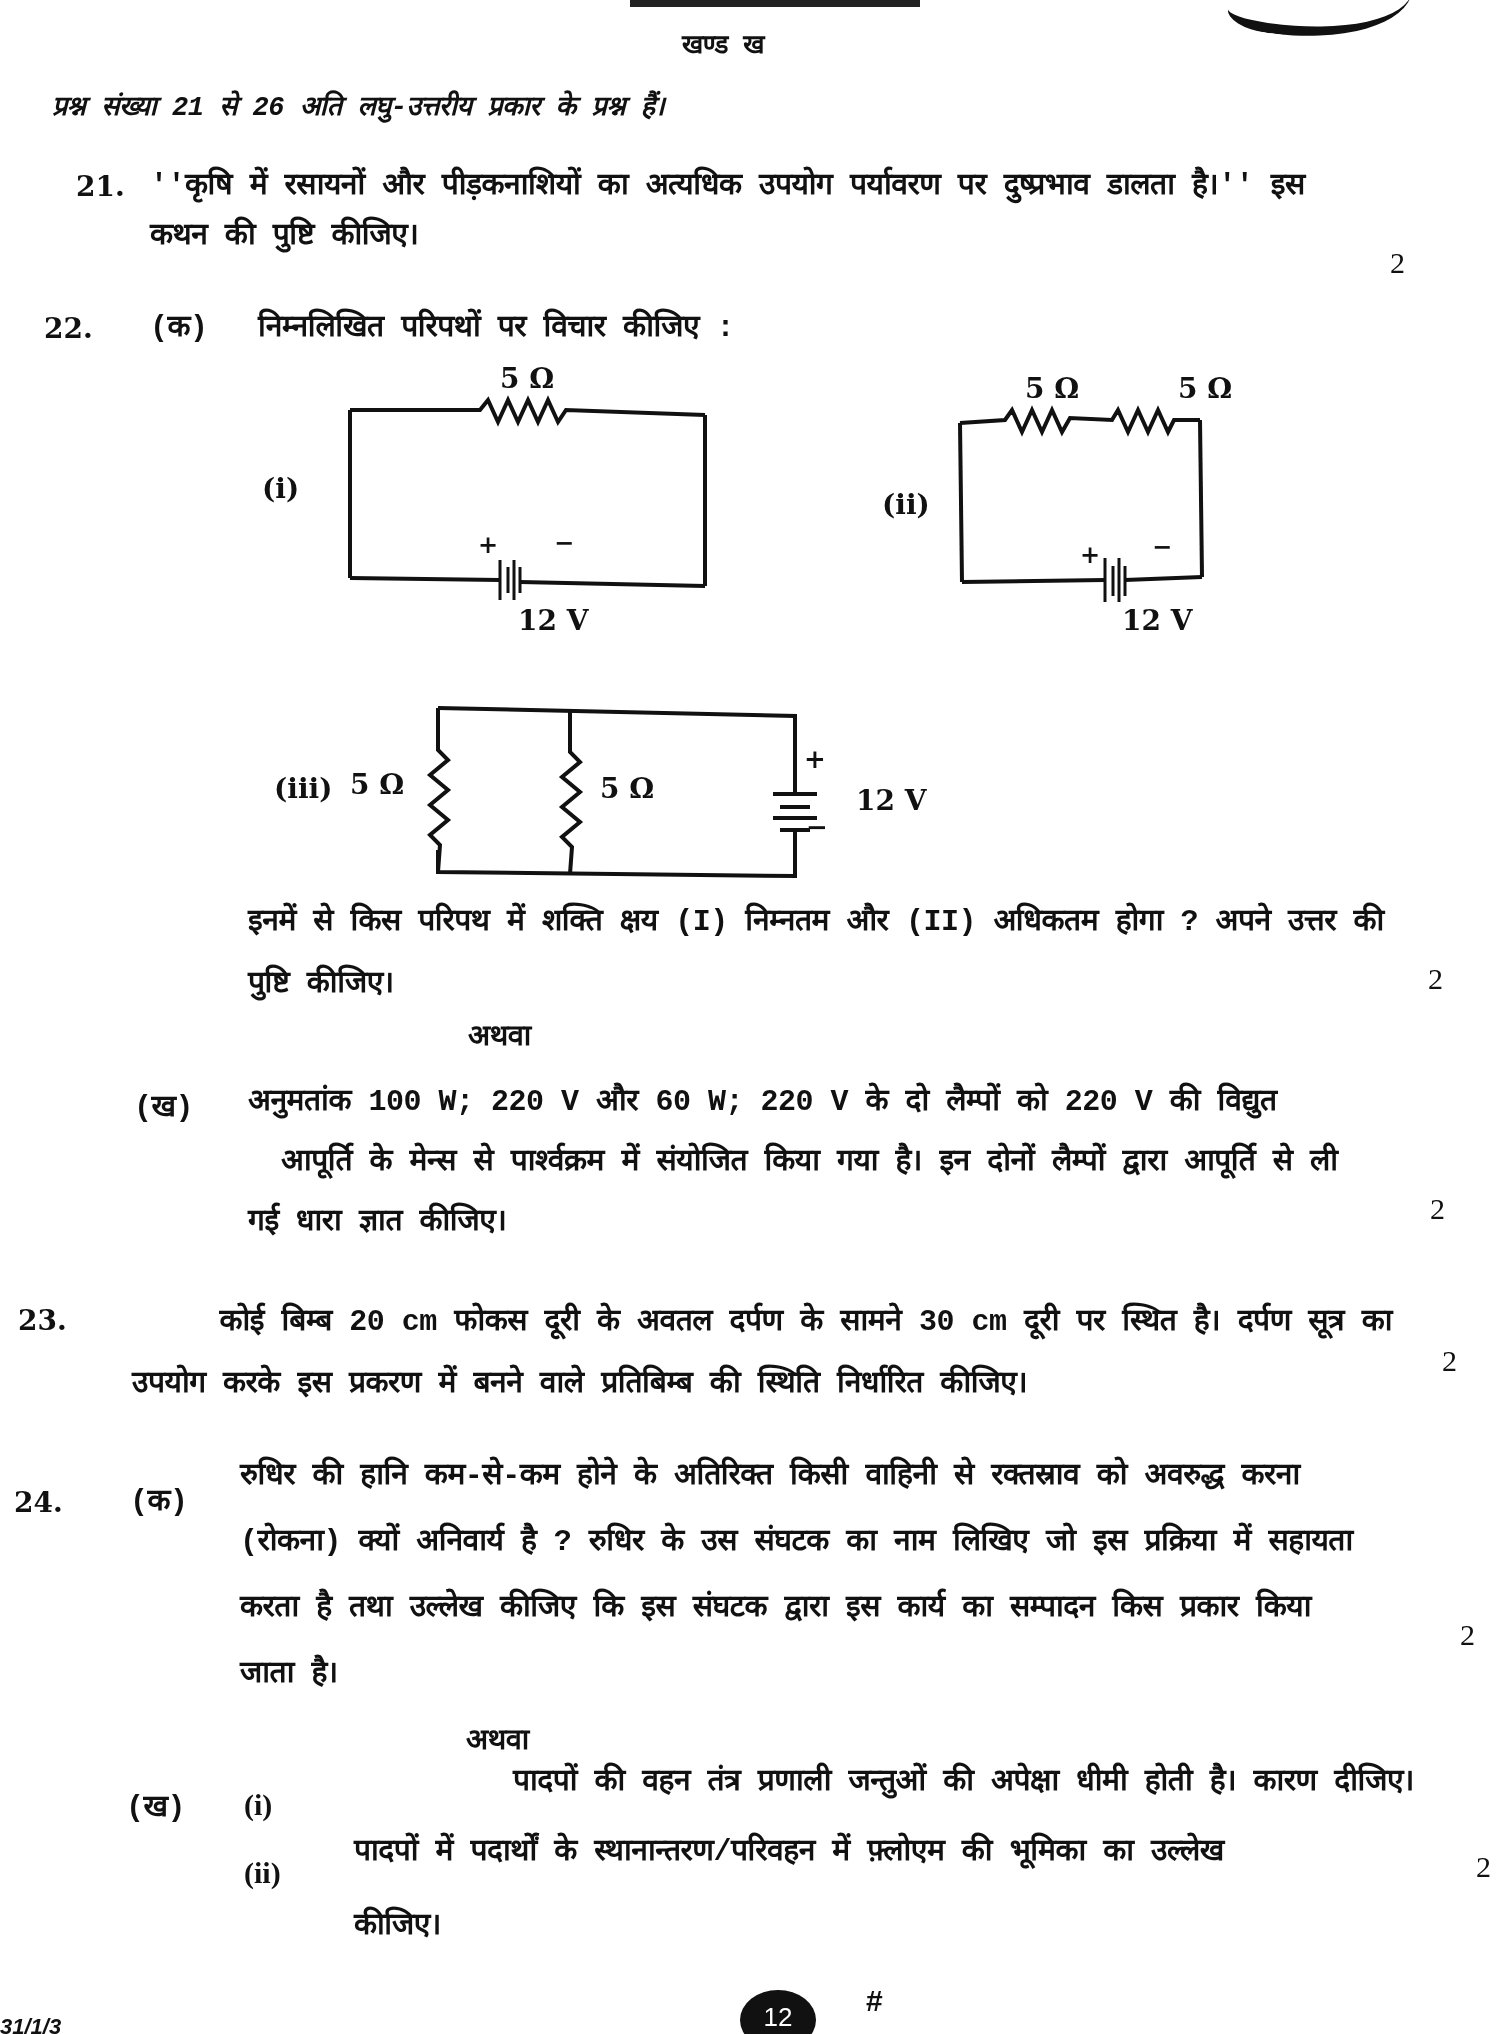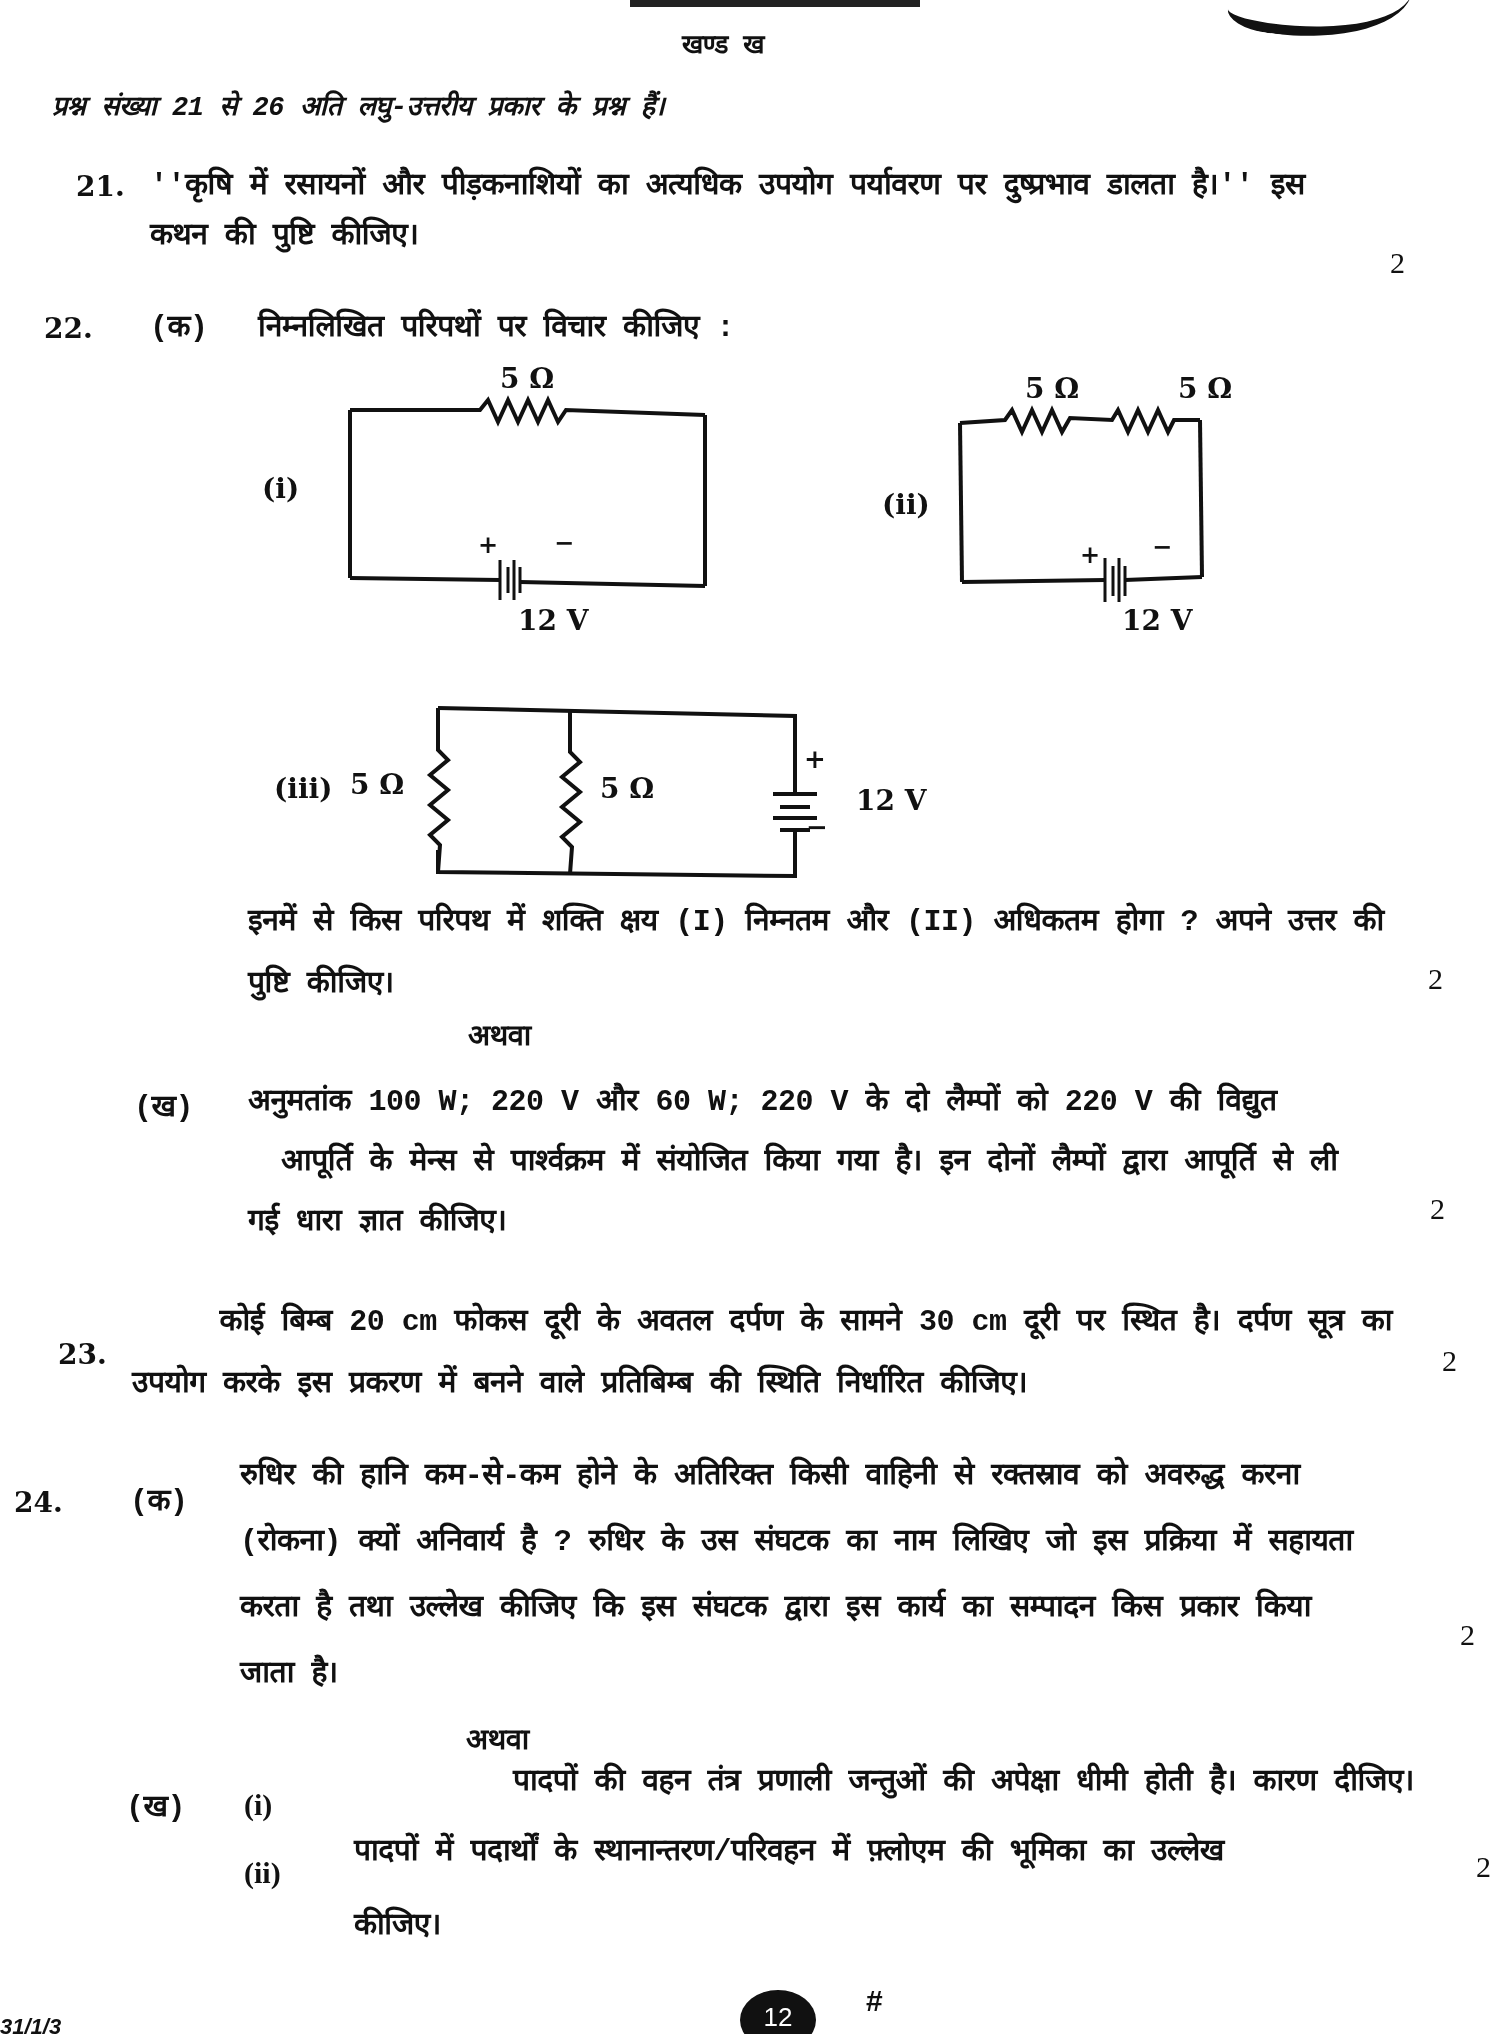--- a/index.html
+++ b/index.html
@@ -89,21 +89,21 @@
 <div class="abs marks" style="left:1428px; top:962px;">2</div>
 
 <div class="abs hindi" style="left:468px; top:1016px; font-size:29px;">अथवा</div>
 
 <div class="abs hindi" style="left:134px; top:1086px;">(ख)</div>
 <div class="abs hindi" style="left:248px; top:1080px; width:1140px;">अनुमतांक 100 W; 220 V और 60 W; 220 V के दो लैम्पों को 220 V की विद्युत</div>
 <div class="abs hindi" style="left:248px; top:1140px; width:1140px;margin-left:33px;">आपूर्ति के मेन्स से पार्श्वक्रम में संयोजित किया गया है। इन दोनों लैम्पों द्वारा आपूर्ति से ली</div>
 <div class="abs hindi" style="left:248px; top:1200px;">गई धारा ज्ञात कीजिए।</div>
 <div class="abs marks" style="left:1430px; top:1192px;">2</div>
 
-<div class="abs num" style="left:18px; top:1338px;margin-left:40px;">23.</div>
+<div class="abs num" style="left:18px; top:1304px;">23.</div>
 <div class="abs hindi" style="left:132px; top:1300px; width:1260px;text-align:right;">कोई बिम्ब 20 cm फोकस दूरी के अवतल दर्पण के सामने 30 cm दूरी पर स्थित है। दर्पण सूत्र का</div>
 <div class="abs hindi" style="left:132px; top:1362px;">उपयोग करके इस प्रकरण में बनने वाले प्रतिबिम्ब की स्थिति निर्धारित कीजिए।</div>
 <div class="abs marks" style="left:1442px; top:1344px;">2</div>
 
 <div class="abs num" style="left:14px; top:1486px;">24.</div>
 <div class="abs hindi" style="left:130px; top:1480px;">(क)</div>
 <div class="abs hindi" style="left:240px; top:1454px; width:1180px;">रुधिर की हानि कम-से-कम होने के अतिरिक्त किसी वाहिनी से रक्तस्राव को अवरुद्ध करना</div>
 <div class="abs hindi" style="left:240px; top:1520px; width:1180px;">(रोकना) क्यों अनिवार्य है ? रुधिर के उस संघटक का नाम लिखिए जो इस प्रक्रिया में सहायता</div>
 <div class="abs hindi" style="left:240px; top:1586px; width:1180px;">करता है तथा उल्लेख कीजिए कि इस संघटक द्वारा इस कार्य का सम्पादन किस प्रकार किया</div>
 <div class="abs hindi" style="left:240px; top:1652px;">जाता है।</div>

